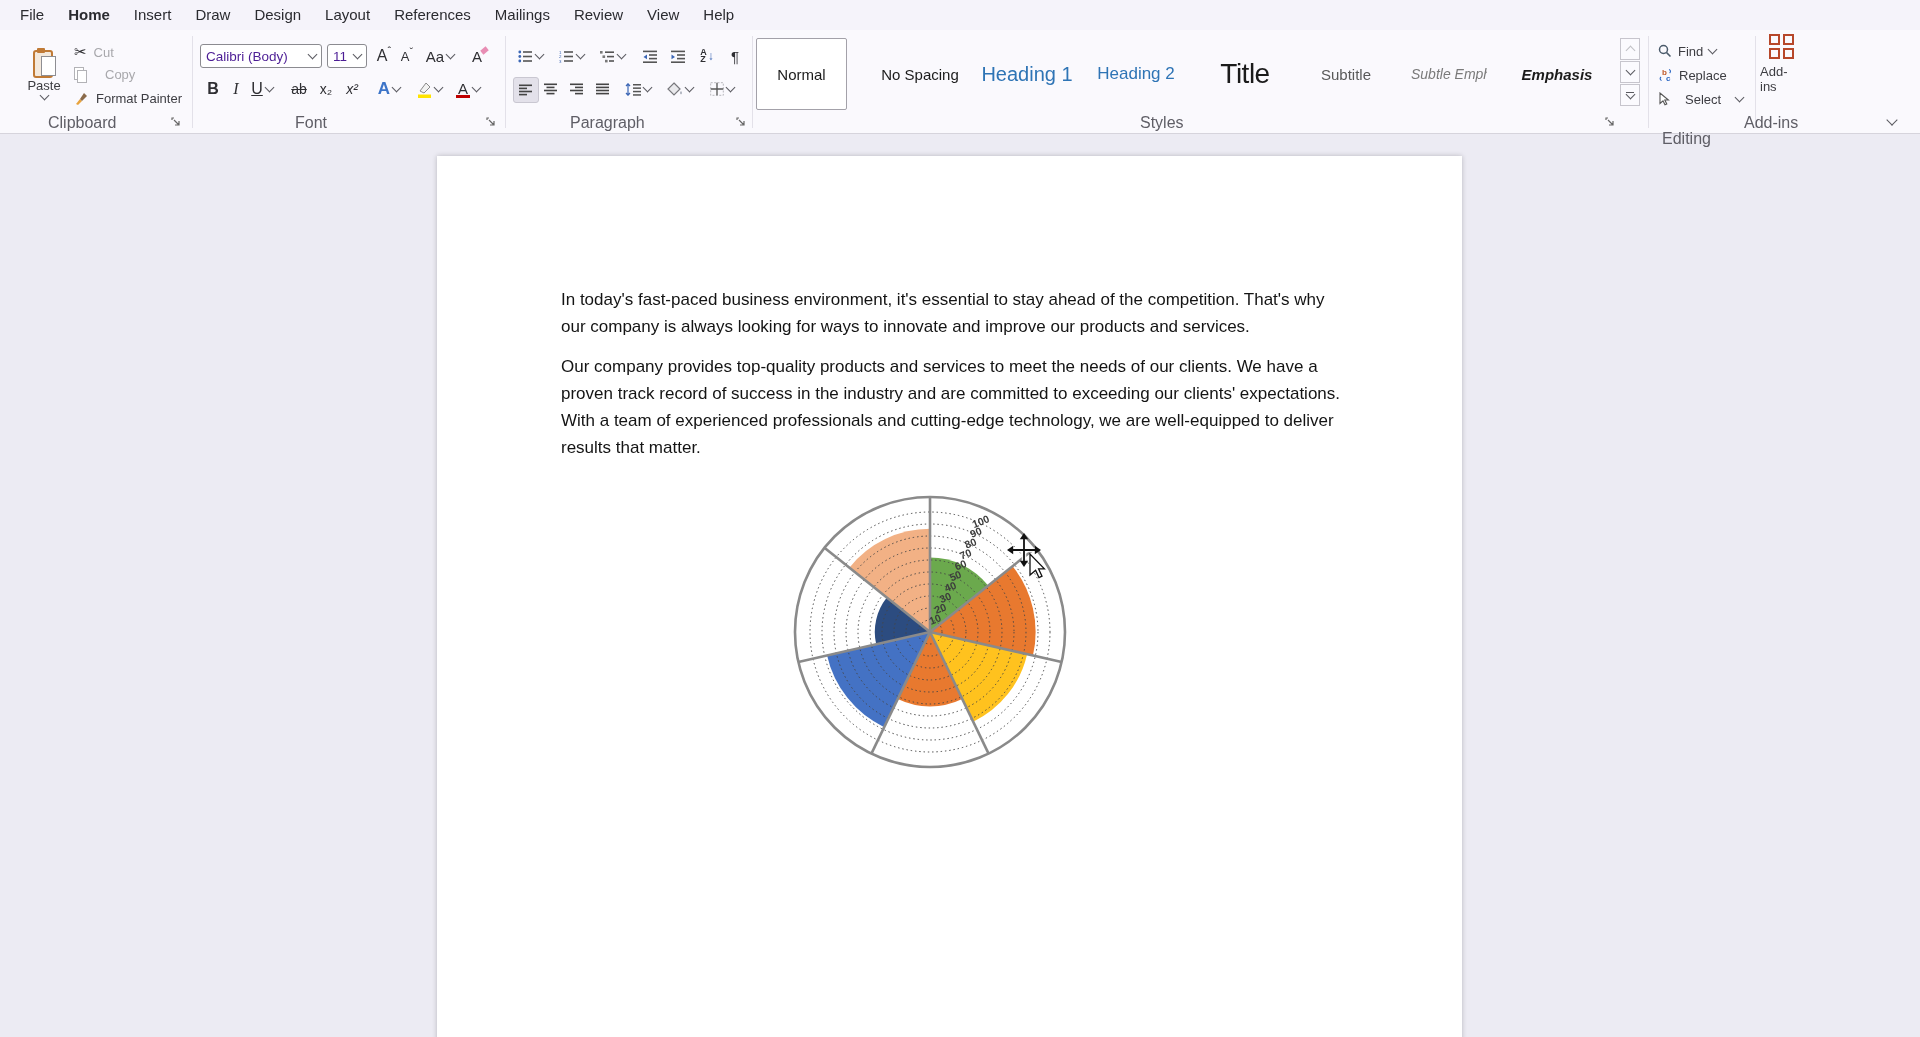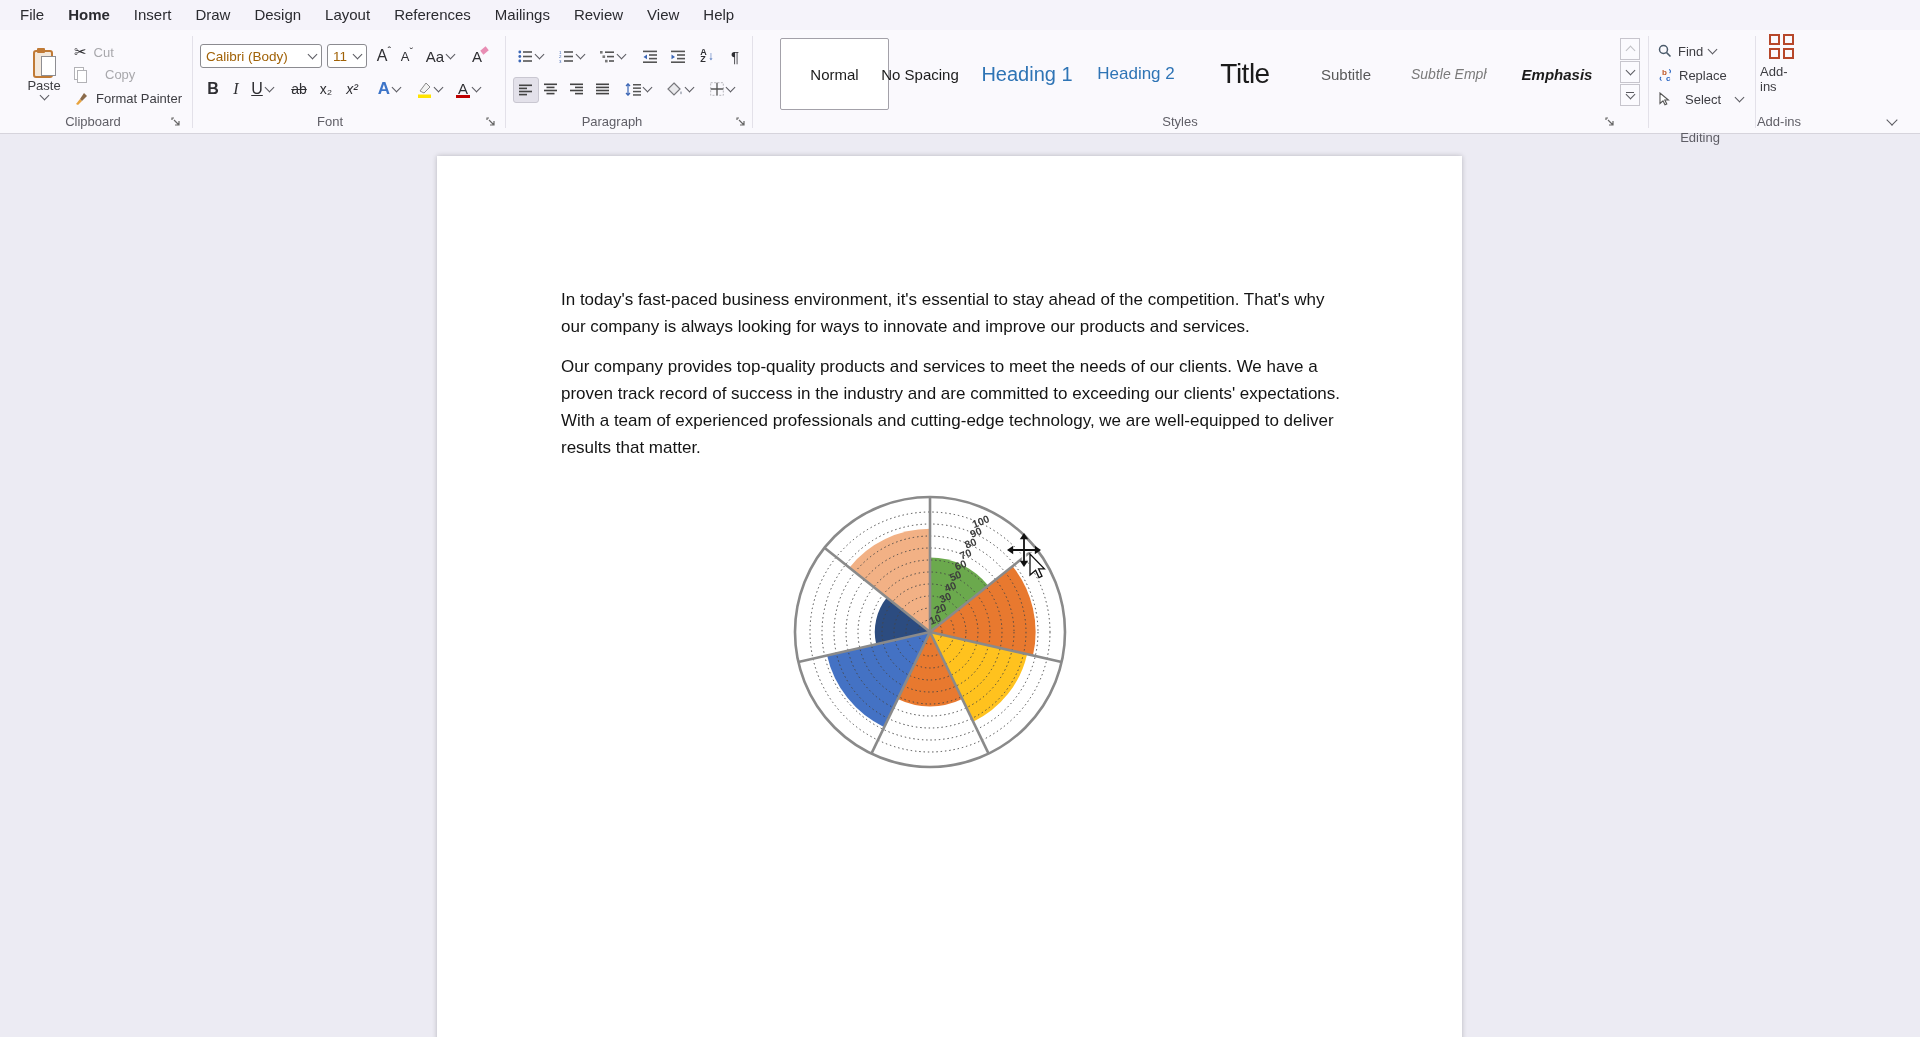--- a/index.html
+++ b/index.html
@@ -14,28 +14,28 @@
        border-radius:2px;background:#2B579A;}
   .topactions{position:absolute;right:0;top:0;height:30px;}
   .chv{display:inline-block;width:6px;height:6px;border-right:1.4px solid #5a5a60;
        border-bottom:1.4px solid #5a5a60;transform:rotate(45deg);margin-top:-3px;}
   .chv.up{transform:rotate(-135deg);margin-top:3px;}
   .chv.lt{border-color:#bfbfc4;}
   
   .ribbon{position:absolute;left:0;top:30px;width:100%;height:103px;background:#FAF9FD;
           border-bottom:1px solid #D6D4DC;}
   .vsep{position:absolute;top:6px;height:92px;width:1px;background:#E3E1E9;}
-  .grp-label{position:absolute;top:84px;font-size:13px;color:#5F5E66;text-align:center;}
+  .grp-label{position:absolute;top:84px;font-size:16px;color:#5F5E66;text-align:left;}
   .launcher{position:absolute;top:86px;width:12px;height:12px;}
   .lbl{font-size:13px;color:#3D3D42;}
   .dis{color:#A8A8AC;}
   .ib{position:absolute;display:flex;align-items:center;justify-content:center;}
   .combo{position:absolute;top:14px;height:24px;background:#fff;border:1px solid #8B8B90;
          border-radius:3px;display:flex;align-items:center;justify-content:space-between;
-         padding:0 5px;font-size:13.5px;color:#a16207;box-sizing:border-box;}
+         padding:0 5px;font-size:13.5px;color:#4c1d95;box-sizing:border-box;}
   .glyph{font-size:15px;color:#2f2f33;}
   .sel{background:#E3E1EA;border:1px solid #C9C7D1;border-radius:3px;}
   
   .stcell{position:absolute;top:8px;height:72px;display:flex;align-items:center;
           justify-content:center;white-space:nowrap;overflow:hidden;box-sizing:border-box;}
   .st-normal{font-size:15px;color:#1b1b1b;border:1px solid #A3A1A9;background:#fff;border-radius:2px;}
   .st-nospacing{font-size:15px;color:#1b1b1b;}
   .st-h1{font-size:20px;color:#2E74B5;}
   .st-h2{font-size:17px;color:#2E74B5;}
   .st-title{font-size:28px;font-weight:300;color:#1b1b1b;letter-spacing:-.5px;}
@@ -311,21 +311,21 @@
         <span class="chv"></span>
       </div>
       <div class="grp-label" style="left:570px;width:84px;">Paragraph</div>
       <svg class="launcher" style="left:735px;" viewBox="0 0 12 12">
         <path d="M2 4 V2 H4 M4 4 L9 9 M9 5 V9 H5" fill="none" stroke="#666" stroke-width="1.2"></path>
       </svg>
     </div>
     <div class="vsep" style="left:752px;"></div>
 
     <div>
-      <div class="stcell st-normal" style="left:780px;width:109px;">Normal</div>
+      <div class="stcell st-normal" style="left:756px;width:91px;">Normal</div>
       <div class="stcell st-nospacing" style="left:868px;width:104px;">No Spacing</div>
       <div class="stcell st-h1" style="left:976px;width:102px;">Heading 1</div>
       <div class="stcell st-h2" style="left:1085px;width:102px;">Heading 2</div>
       <div class="stcell st-title" style="left:1194px;width:102px;">Title</div>
       <div class="stcell st-subtitle" style="left:1295px;width:102px;">Subtitle</div>
       <div class="stcell st-subtle" style="left:1411px;width:76px;">Subtle Emphasis</div>
       <div class="stcell st-emph" style="left:1505px;width:104px;">Emphasis</div>
       <div class="galbtn" style="top:8px;">
           <span class="chv up lt"></span>
         </div>

